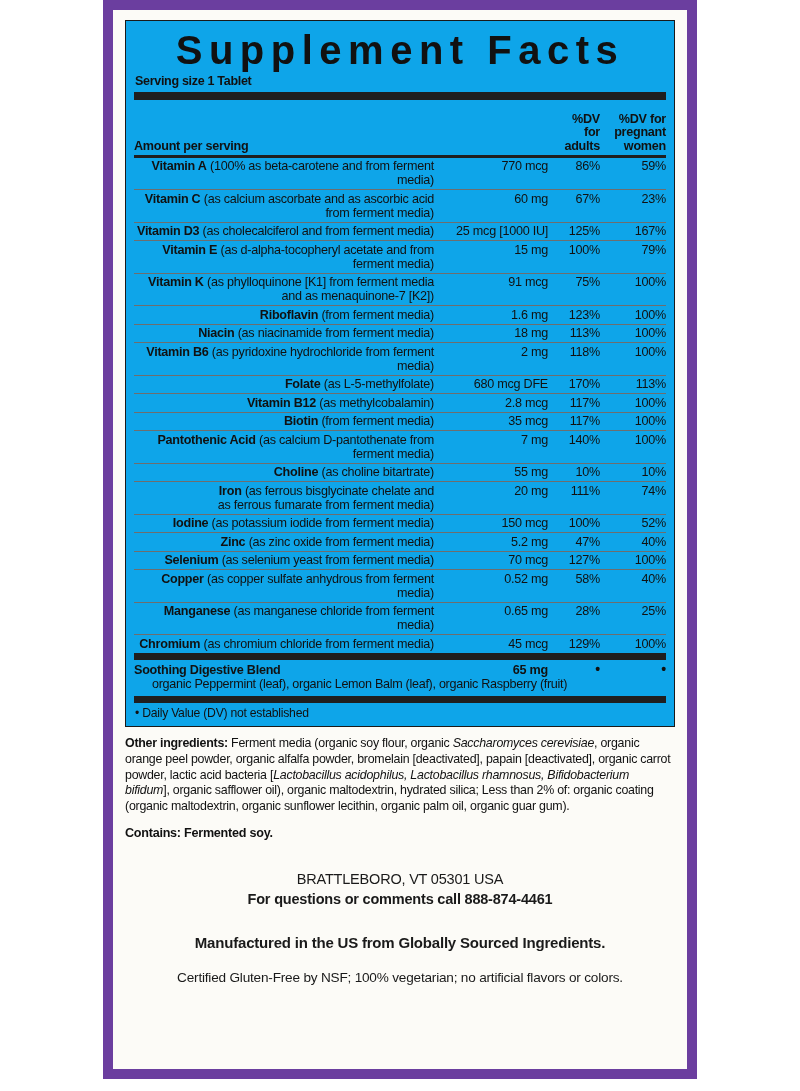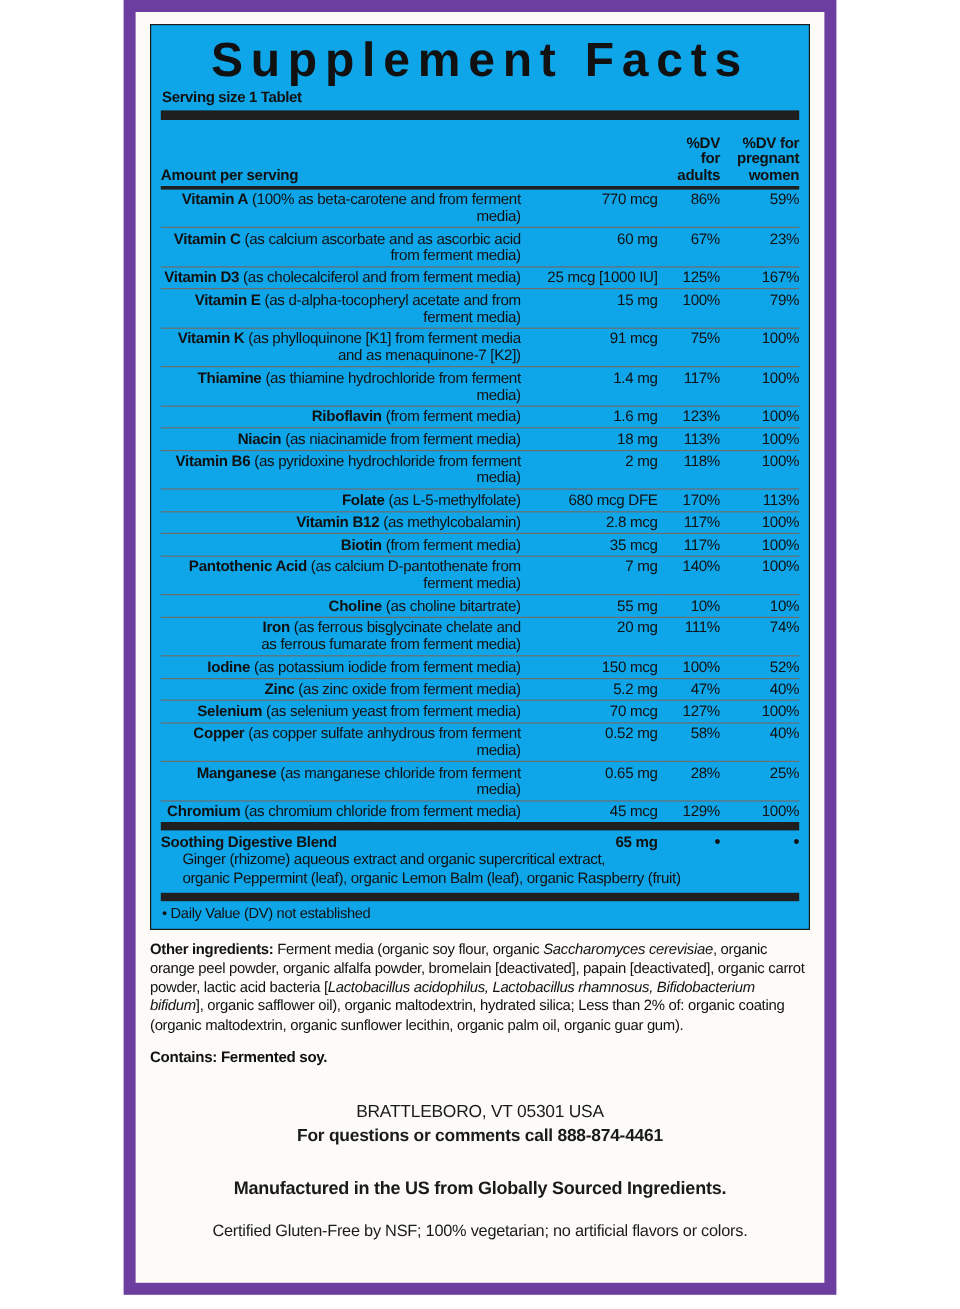--- a/index.html
+++ b/index.html
@@ -265,26 +265,20 @@
               <td class="c-dv1">100%</td>
               <td class="c-dv2">79%</td>
             </tr>
             <tr class="nutrient">
               <td class="c-name"><span class="nutr-name">Vitamin K</span> <span class="nutr-src">(as phylloquinone [K1] from ferment media</span><span class="nutr-src sub-line">and as menaquinone-7 [K2])</span></td>
               <td class="c-amt">91 mcg</td>
               <td class="c-dv1">75%</td>
               <td class="c-dv2">100%</td>
             </tr>
             <tr class="nutrient">
-              <td class="c-name"><span class="nutr-name">Thiamine</span> <span class="nutr-src">(as thiamine hydrochloride from ferment media)</span></td>
-              <td class="c-amt">1.4 mg</td>
-              <td class="c-dv1">117%</td>
-              <td class="c-dv2">100%</td>
-            </tr>
-            <tr class="nutrient">
               <td class="c-name"><span class="nutr-name">Riboflavin</span> <span class="nutr-src">(from ferment media)</span></td>
               <td class="c-amt">1.6 mg</td>
               <td class="c-dv1">123%</td>
               <td class="c-dv2">100%</td>
             </tr>
             <tr class="nutrient">
               <td class="c-name"><span class="nutr-name">Niacin</span> <span class="nutr-src">(as niacinamide from ferment media)</span></td>
               <td class="c-amt">18 mg</td>
               <td class="c-dv1">113%</td>
               <td class="c-dv2">100%</td>
@@ -371,21 +365,20 @@
       </table>
 
       <div class="rule-thick-sm"></div>
 
       <div class="blend-head">
         <div class="b-name">Soothing Digestive Blend</div>
         <div class="b-amt">65 mg</div>
         <div class="b-d1">•</div>
         <div class="b-d2">•</div>
       </div>
-      <div class="blend-sub">Ginger (rhizome) aqueous extract and organic supercritical extract,</div>
       <div class="blend-sub">organic Peppermint (leaf), organic Lemon Balm (leaf), organic Raspberry (fruit)</div>
 
       <div class="rule-thick-sm" style="margin-top:4px"></div>
 
       <div class="dv-note">• Daily Value (DV) not established</div>
     </div>
 
     <div class="other-ing">
       <b>Other ingredients:</b><span> Ferment media (organic soy flour, organic </span><i>Saccharomyces cerevisiae</i><span>, organic orange peel powder, organic alfalfa powder, bromelain [deactivated], papain [deactivated], organic carrot powder, lactic acid bacteria [</span><i>Lactobacillus acidophilus, Lactobacillus rhamnosus, Bifidobacterium bifidum</i><span>], organic safflower oil), organic maltodextrin, hydrated silica; Less than 2% of: organic coating (organic maltodextrin, organic sunflower lecithin, organic palm oil, organic guar gum).</span>
     </div>

